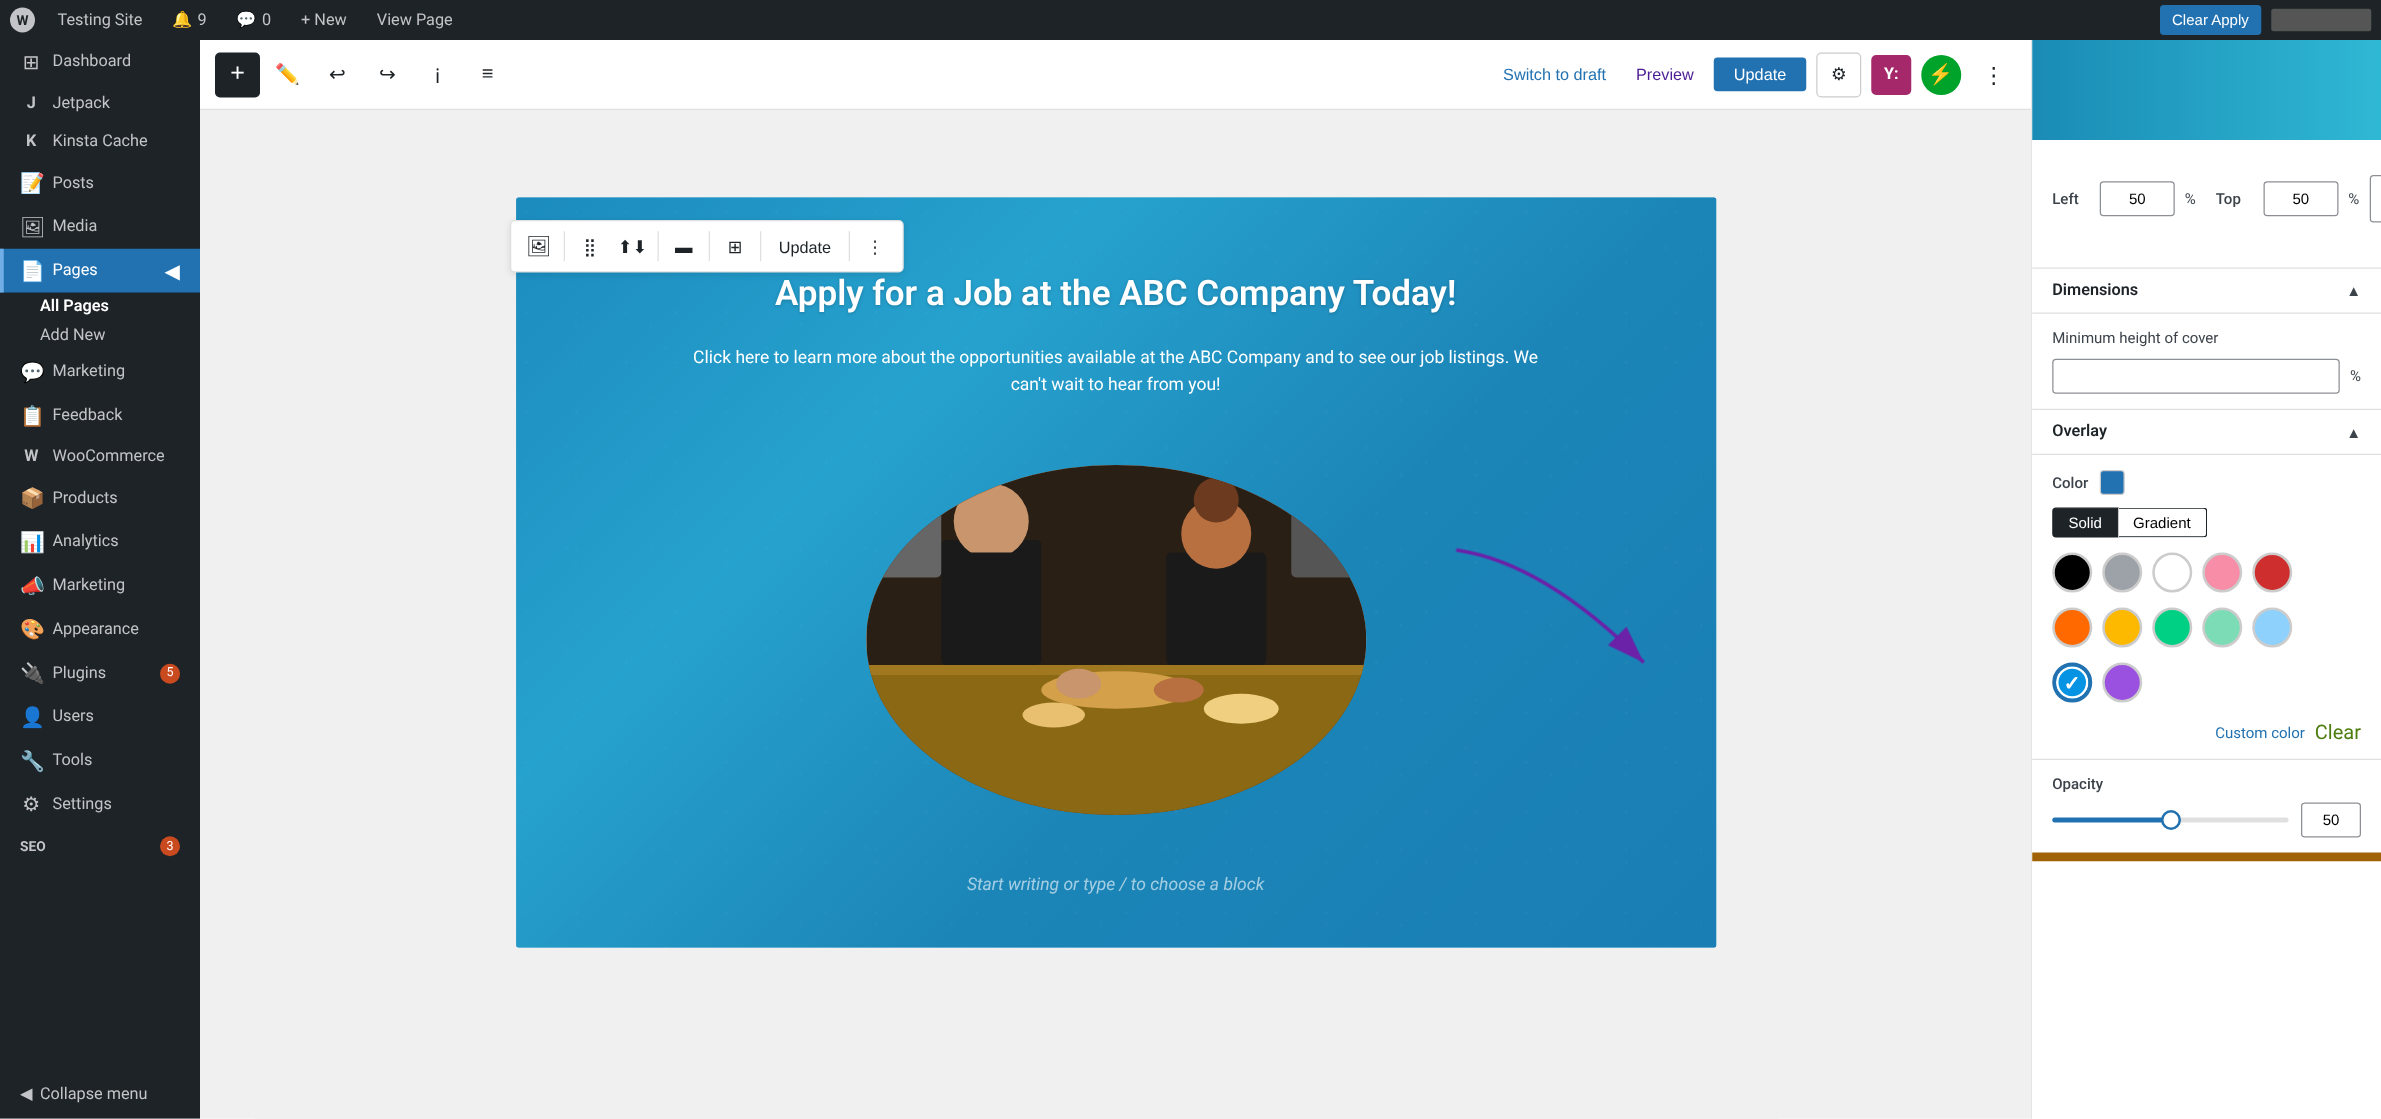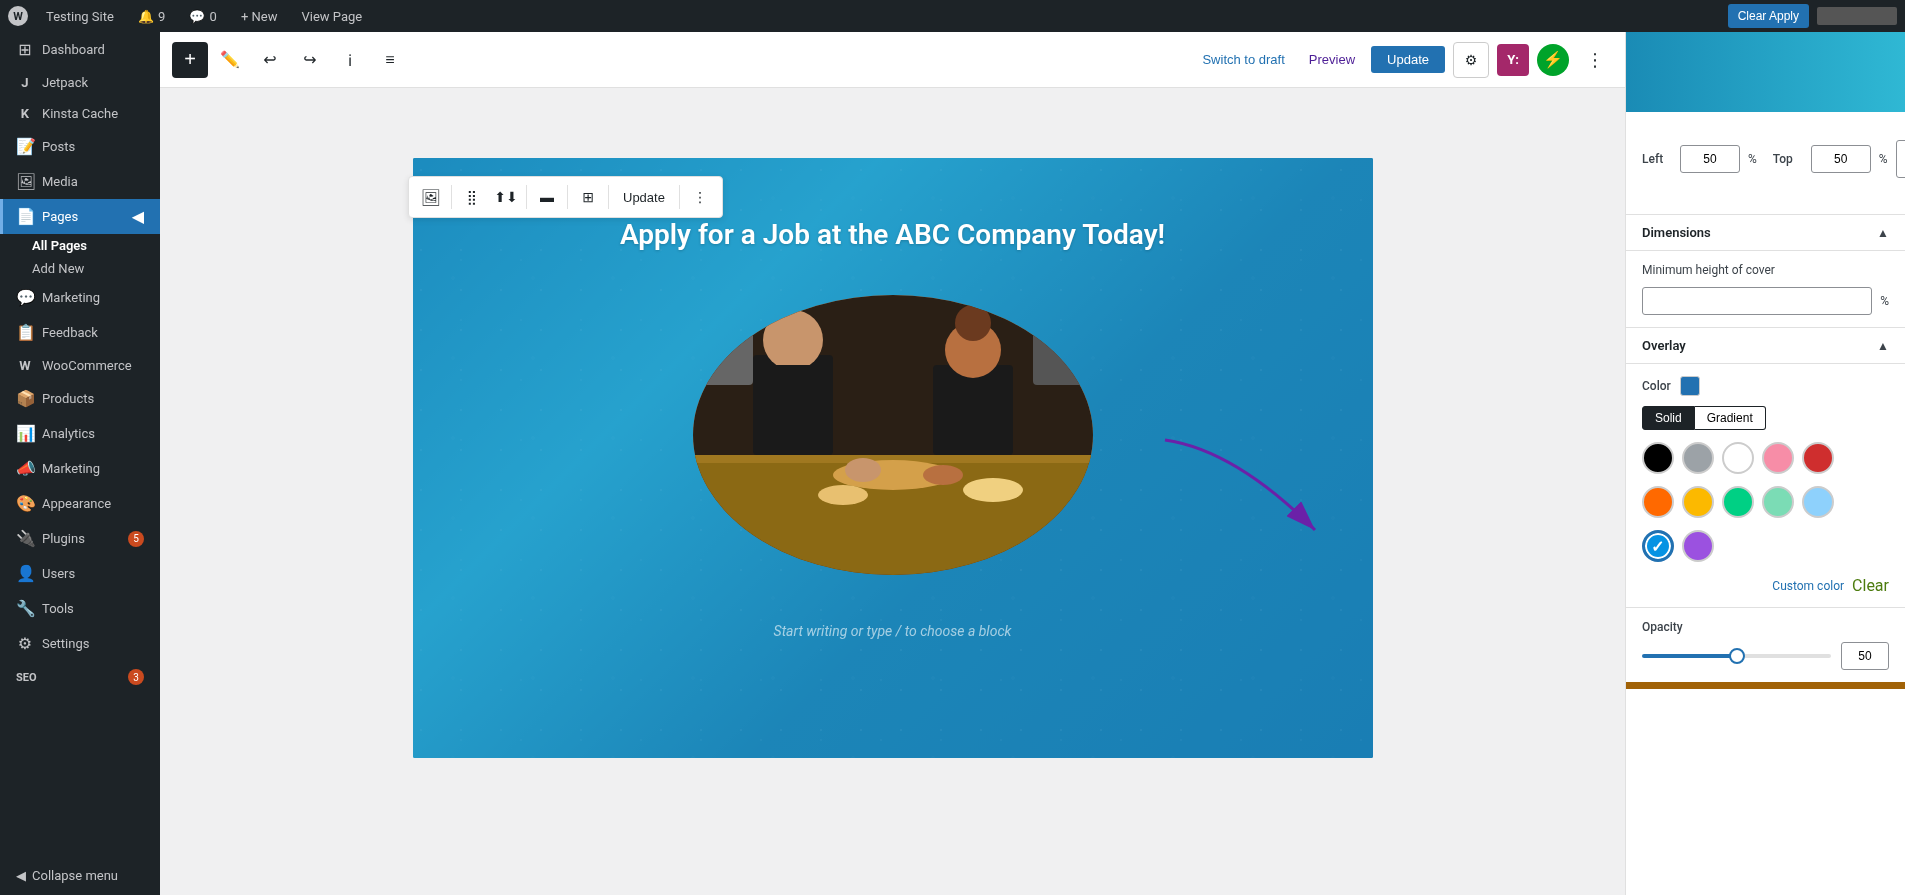--- a/index.html
+++ b/index.html
@@ -649,20 +649,21 @@
         <button class="block-toolbar-btn">⋮</button>
       </div>
 
       <div style="width:960px;margin:50px auto 0;position:relative;">
         <div class="cover-block">
           <div class="cover-bg"></div>
           <div class="cover-bg-texture"></div>
           <div class="cover-overlay"></div>
           <div class="cover-content">
             <div class="cover-title">Apply for a Job at the ABC Company Today!</div>
+            <div class="cover-subtitle">Click here to learn more about the opportunities available at the ABC Company and to see our job listings. We can't wait to hear from you!</div>
           </div>
 
           <div class="cover-image-container">
             <div class="cover-image-oval">
 
               <svg width="400" height="280" viewBox="0 0 400 280" xmlns="http://www.w3.org/2000/svg">
 
                 <rect width="400" height="280" fill="#2a1f15"></rect>
 
                 <rect y="160" width="400" height="120" fill="#8B6914"></rect>

